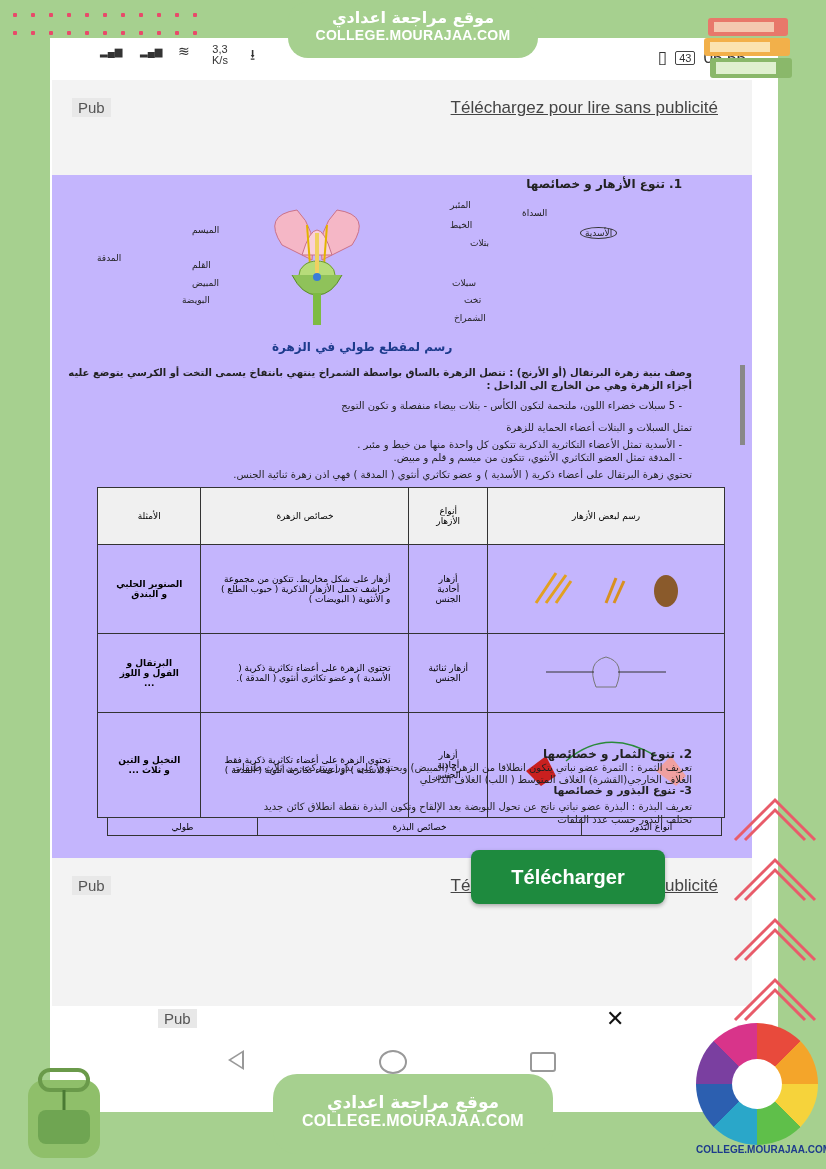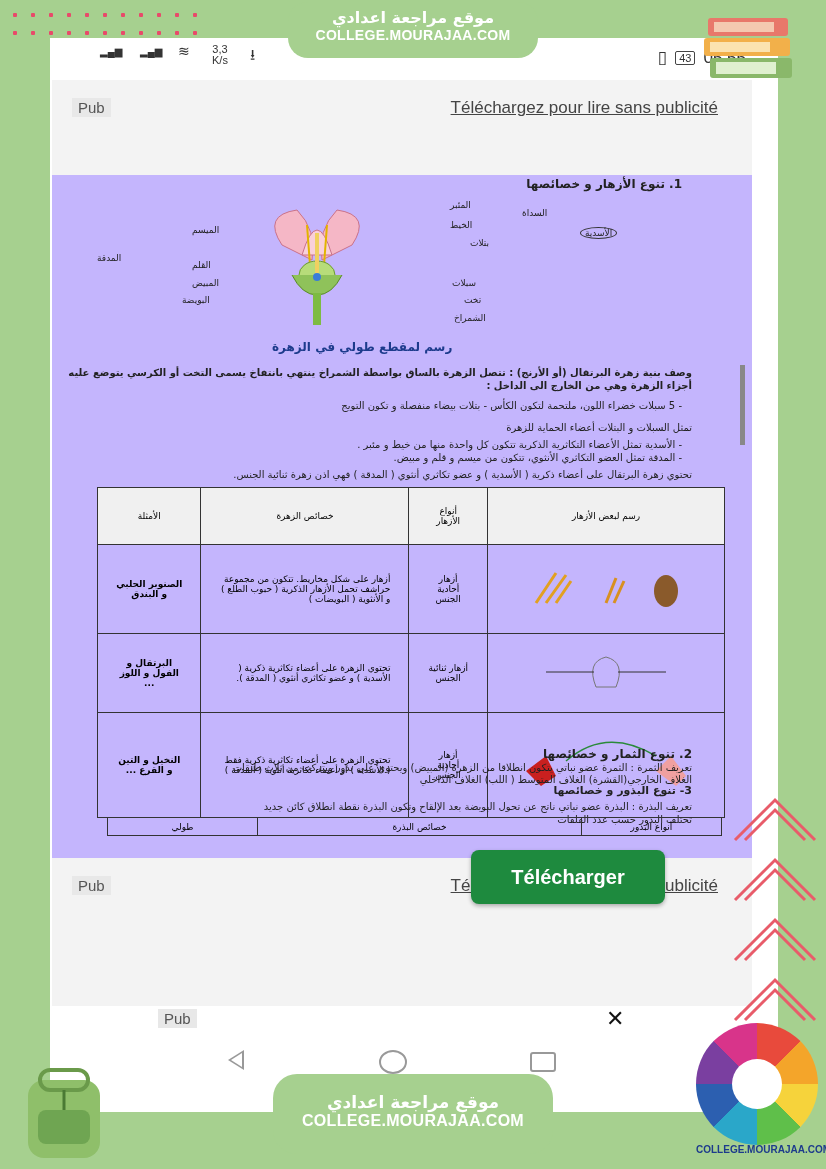--- a/index.html
+++ b/index.html
@@ -186,21 +186,21 @@
       <tr>
         <td class="tcell-img" style="height:72px">
           <svg width="200" height="66" viewBox="0 0 200 66">
                 <path d="M60 30 Q100 -5 150 25" fill="none" stroke="#2a8a3a" stroke-width="1.5"></path>
                 <path d="M20 40 L40 25 L50 45 L35 55 Z M30 35 L10 30 M45 40 L60 30" fill="#c9201f"></path>
                 <path d="M150 40 L165 25 L180 45 L170 55 Z" fill="#f0a0a0"></path>
               </svg>
         </td>
         <td>أزهار أحادية الجنس</td>
         <td class="tcell-props">تحتوي الزهرة على أعضاء تكاثرية ذكرية فقط ( الأسدية ) أو أعضاء تكاثرية أنثوية ( المدقة )</td>
-        <td style="font-weight:bold">النخيل و التين و القرع ...</td>
+        <td style="font-weight:bold">النخيل و التين و ثلاث ...</td>
       </tr>
     </tbody>
       </table>
 
     <div class="sec-title" style="right:60px;top:572px">2.   تنوع الثمار و خصائصها</div>
     <div class="doc-line" style="right:60px;top:587px">تعريف الثمرة : الثمرة عضو نباتي يتكون انطلاقا من الزهرة (المبيض) ويحتوي على بذور ويتركب من ثلاث طبقات</div>
     <div class="doc-line" style="right:60px;top:599px">الغلاف الخارجي(القشرة) الغلاف المتوسط ( اللب) الغلاف الداخلي</div>
     <div class="sec-title" style="right:60px;top:609px;font-size:11px">3-  تنوع البذور و خصائصها</div>
     <div class="doc-line" style="right:60px;top:626px">تعريف البذرة : البذرة عضو نباتي ناتج عن تحول البويضة بعد الإلقاح وتكون البذرة نقطة انطلاق كائن جديد</div>
     <div class="doc-line" style="right:60px;top:639px">تختلف البذور حسب عدد الفلقات</div>

